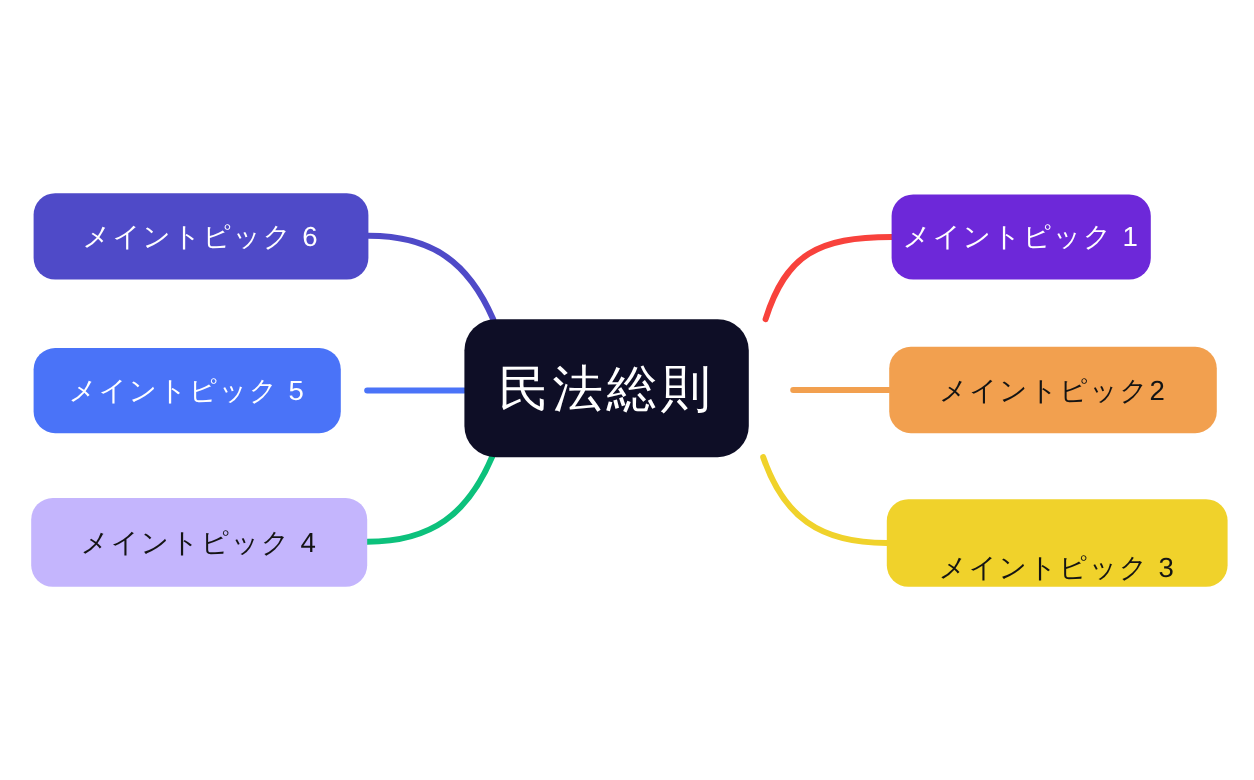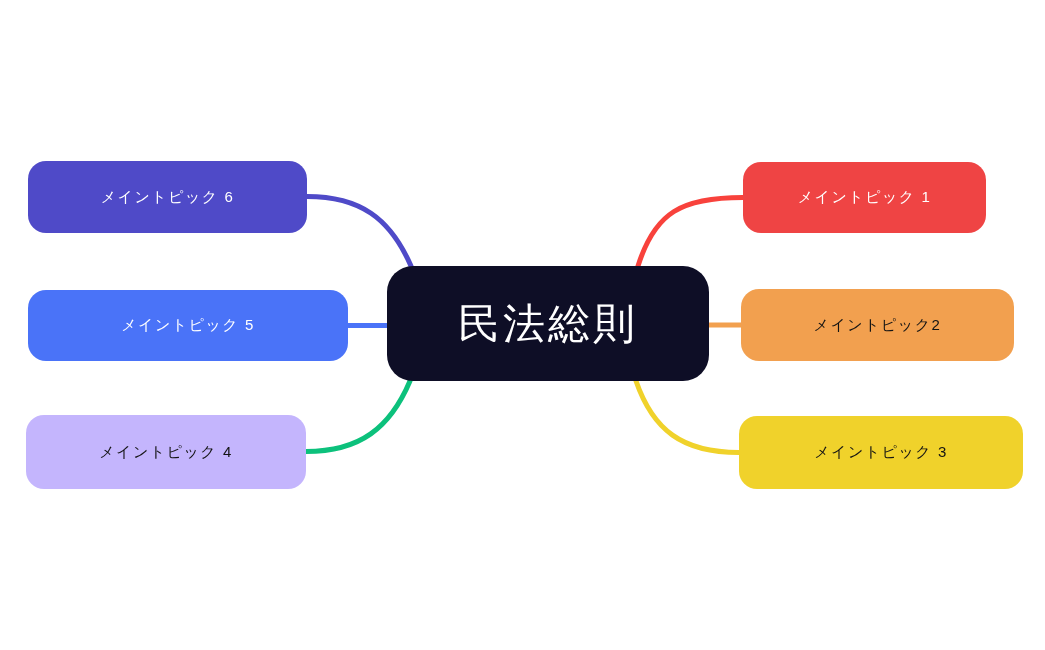--- a/index.html
+++ b/index.html
@@ -28,21 +28,21 @@
     z-index: 2;
     display: flex;
     align-items: center;
     justify-content: center;
     border-radius: 18px;
     box-sizing: border-box;
     cursor: pointer;
     user-select: none;
   }
   .node .node-label {
-    font-size: 15px;
+    font-size: 23px;
     letter-spacing: 1.5px;
     white-space: nowrap;
   }
   .node.center-node {
     border-radius: 26px;
   }
   .node.center-node .node-label {
     font-size: 42px;
     letter-spacing: 3px;
     font-weight: 500;
@@ -55,41 +55,41 @@
 
   <svg class="connector-layer" viewBox="0 0 1045 650" xmlns="http://www.w3.org/2000/svg">
     <path d="M 638 266 C 655 212, 682 197.5, 743 197.5" fill="none" stroke-width="5" stroke-linecap="round" stroke="#F8423C"></path>
     <path d="M 661 325 L 741 325" fill="none" stroke-width="5" stroke-linecap="round" stroke="#F2A04F"></path>
     <path d="M 636 381 C 653 430, 682 452.5, 739 452.5" fill="none" stroke-width="5" stroke-linecap="round" stroke="#F0D22B"></path>
     <path d="M 410 381 C 390 428, 360 451.5, 306 451.5" fill="none" stroke-width="5" stroke-linecap="round" stroke="#0CC17C"></path>
     <path d="M 387 325.5 L 306 325.5" fill="none" stroke-width="5" stroke-linecap="round" stroke="#4A73F8"></path>
     <path d="M 411 266 C 390 218, 360 196.5, 307 196.5" fill="none" stroke-width="5" stroke-linecap="round" stroke="#4F4AC8"></path>
   </svg>
 
-  <div class="node center-node" style="left: 387px; top: 266px; width: 322px; height: 115px; background: rgb(14, 14, 38);">
+  <div class="node center-node" style="left: 387px; top: 266px; width: 237px; height: 115px; background: rgb(14, 14, 38);">
     <span class="node-label" style="color: rgb(255, 255, 255);">民法総則</span>
   </div>
 
-  <div class="node" style="left: 743px; top: 162px; width: 243px; height: 71px; background: #ef4444;">
+  <div class="node" style="left: 743px; top: 162px; width: 216px; height: 71px; background: #6d28d9;">
     <span class="node-label" style="color: rgb(255, 255, 255);">メイントピック 1</span>
   </div>
 
   <div class="node" style="left: 741px; top: 289px; width: 273px; height: 72px; background: rgb(242, 160, 79); text-align: right;">
     <span class="node-label" style="color: rgb(20, 20, 20);">メイントピック2</span>
   </div>
 
-  <div class="node" style="left: 739px; top: 416px; width: 284px; height: 73px; background: rgb(240, 210, 43);">
+  <div class="node" style="left: 739px; top: 416px; width: 284px; height: 73px; background: rgb(240, 210, 43); align-items: flex-end;">
     <span class="node-label" style="color: rgb(20, 20, 20);">メイントピック 3</span>
   </div>
 
   <div class="node" style="left: 26px; top: 415px; width: 280px; height: 74px; background: #c4b5fd;">
     <span class="node-label" style="color: rgb(20, 20, 20);">メイントピック 4</span>
   </div>
 
-  <div class="node" style="left: 28px; top: 290px; width: 320px; height: 71px; background: rgb(74, 115, 248);">
+  <div class="node" style="left: 28px; top: 290px; width: 256px; height: 71px; background: rgb(74, 115, 248);">
     <span class="node-label" style="color: rgb(255, 255, 255);">メイントピック 5</span>
   </div>
 
   <div class="node" style="left: 28px; top: 161px; width: 279px; height: 72px; background: rgb(79, 74, 200);">
     <span class="node-label" style="color: rgb(255, 255, 255);">メイントピック 6</span>
   </div>
 
 </div>
 
 </body></html>

